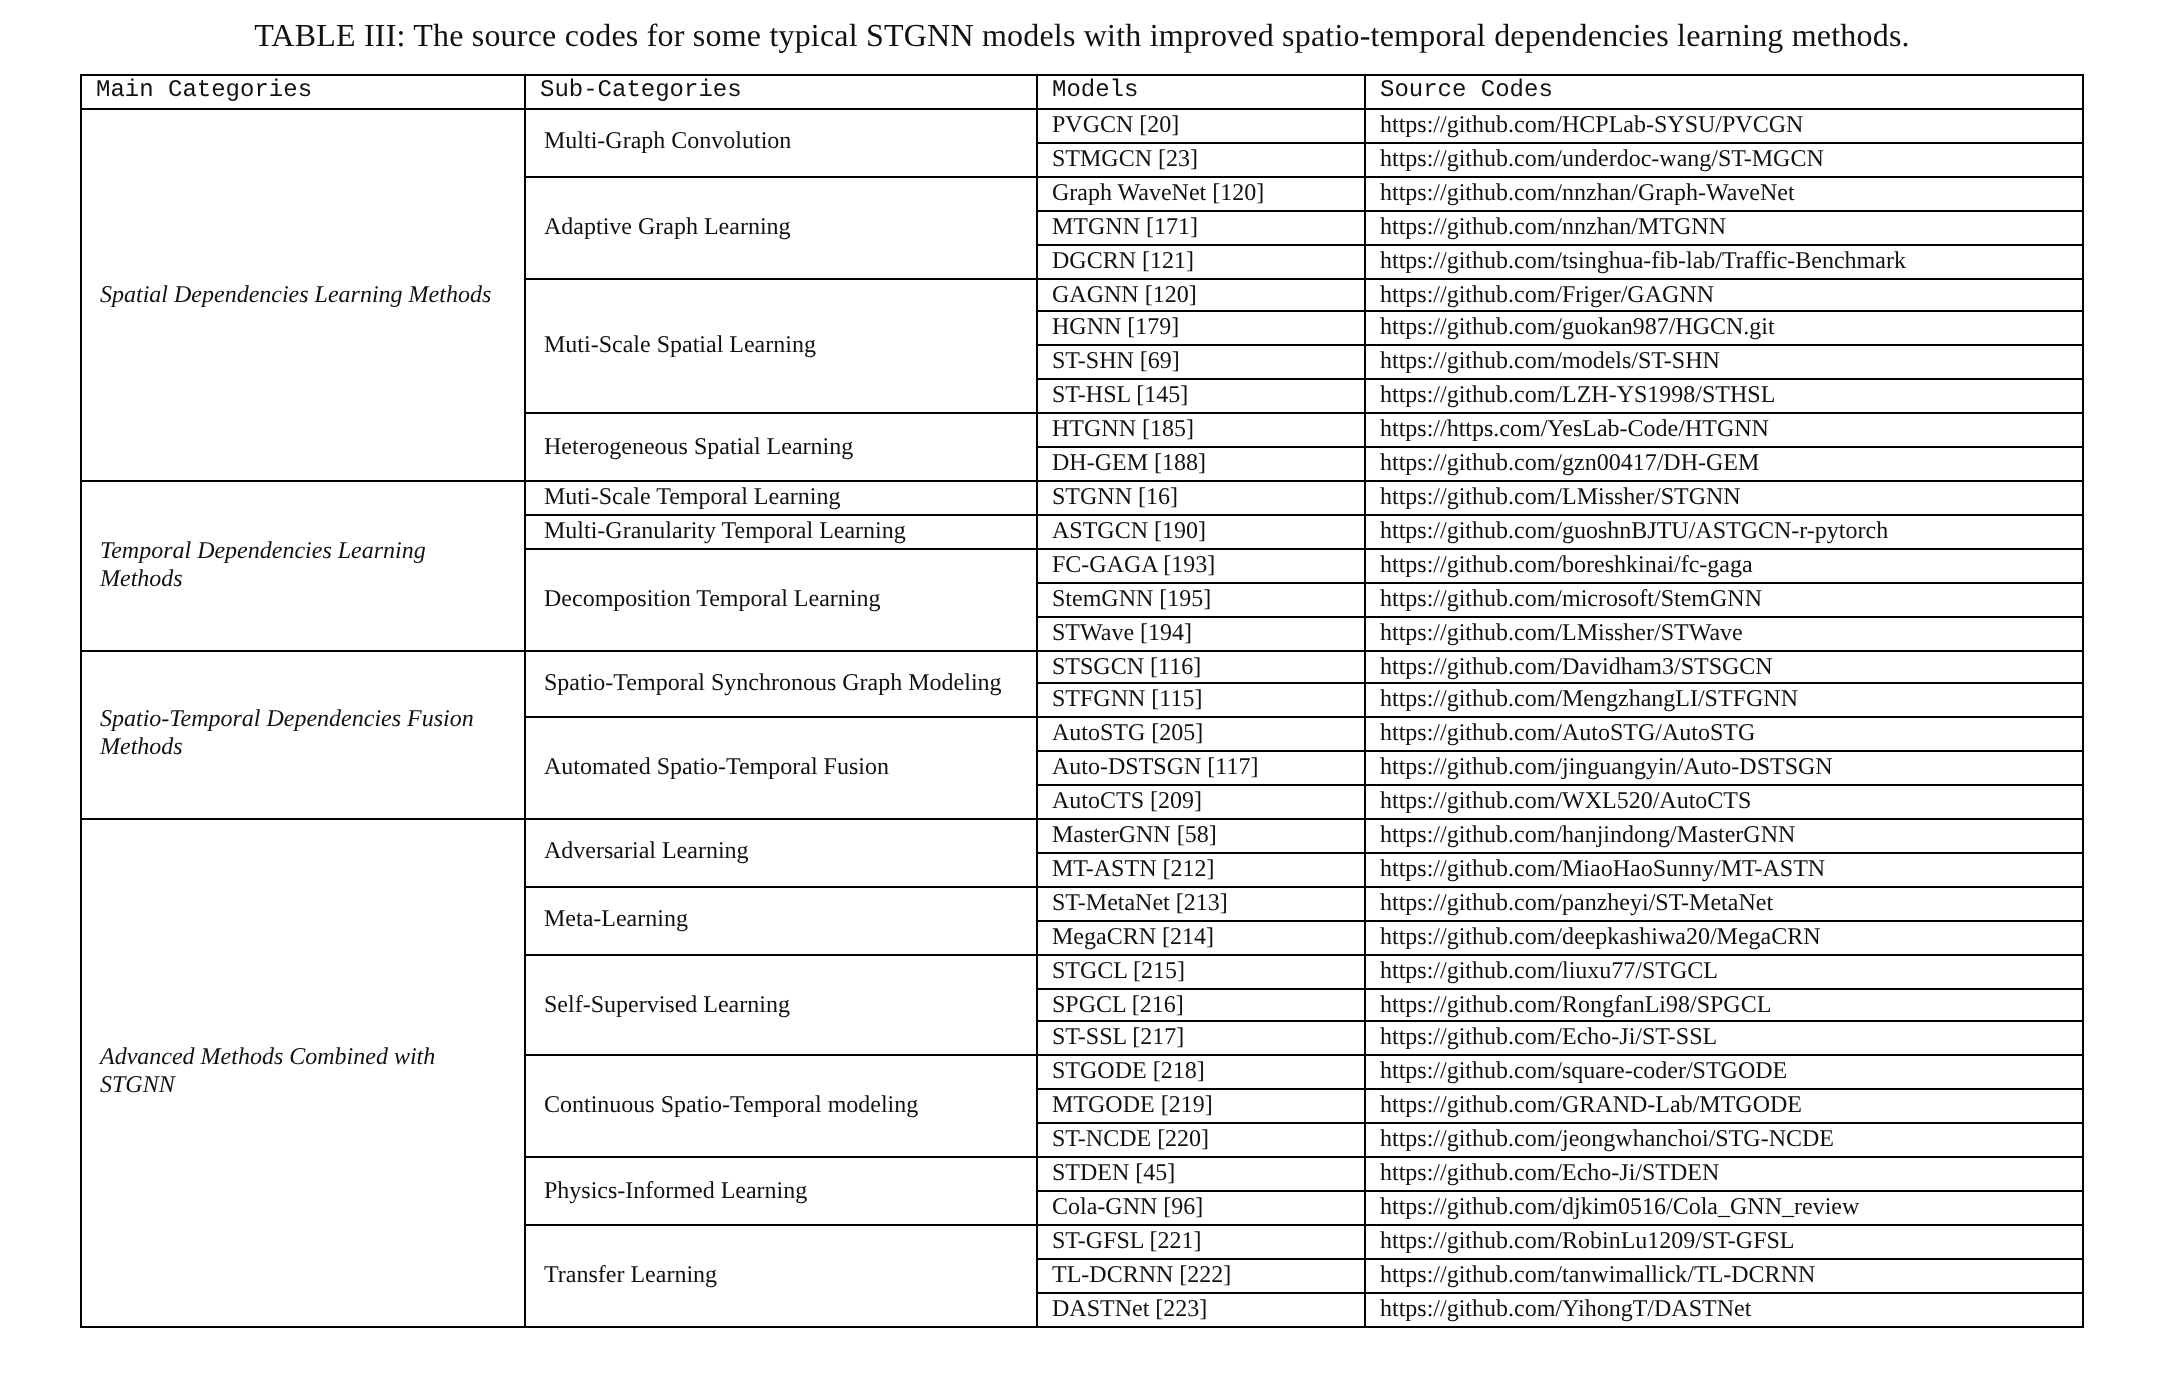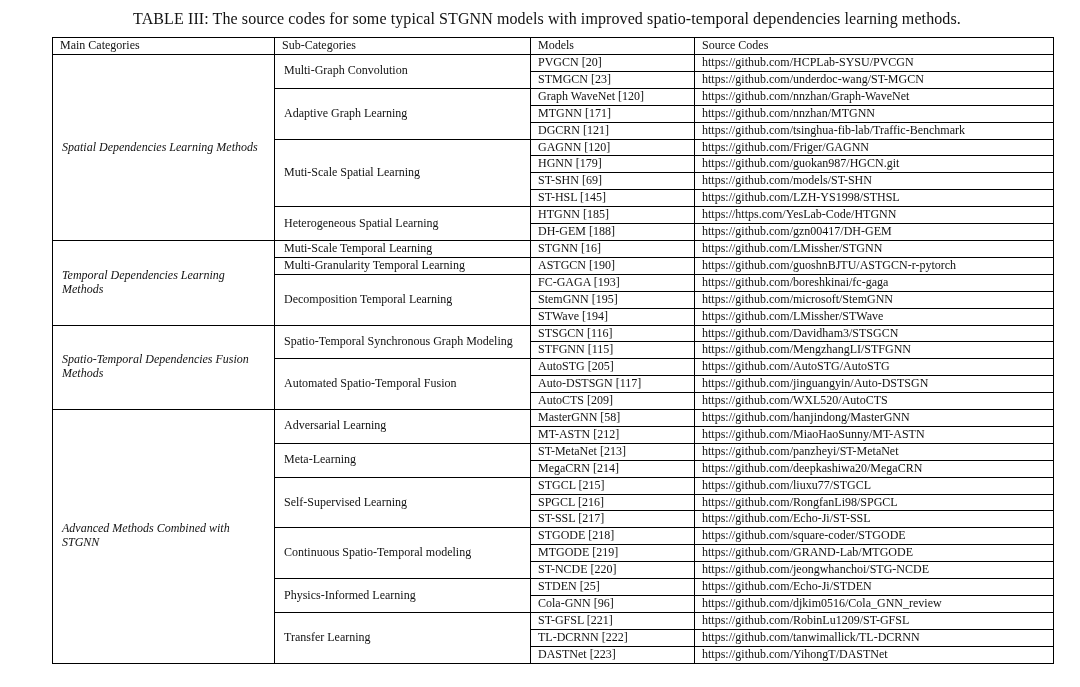--- a/index.html
+++ b/index.html
@@ -9,21 +9,21 @@
     background: #ffffff;
     width: 1080px;
     height: 687px;
     overflow: hidden;
     font-family: "Liberation Serif", "DejaVu Serif", serif;
     color: #111111;
   }
   .page {
     width: 1080px;
     height: 687px;
-    padding: 8px 38px 4px 52px;
+    padding: 8px 38px 4px 40px;
   }
   .caption {
     font-size: 16px;
     text-align: center;
     margin: 2px 0 9px 0;
     letter-spacing: 0.1px;
     white-space: nowrap;
   }
   table.src-table {
     border-collapse: collapse;
@@ -35,21 +35,21 @@
   .src-table td {
     border: 1px solid #000;
     font-size: 12px;
     font-weight: normal;
     line-height: 1.16;
     padding: 1px 7px;
     text-align: left;
     vertical-align: middle;
     overflow: hidden;
   }
-  .src-table th { height: 17px; }
+  .src-table th { height: 17px; font-family: Liberation Mono, monospace; }
   .src-table td.model, .src-table td.source { white-space: nowrap; }
   .src-table td.main-cat { padding-left: 9px; font-style: italic; }
   .src-table td.sub-cat  { padding-left: 9px; }
 </style>
 </head>
 <body>
 
 <div class="page">
   <div class="caption">TABLE III: The source codes for some typical STGNN models with improved spatio-temporal dependencies learning methods.</div>
 
@@ -205,21 +205,21 @@
         <tr>
           <td class="model">MTGODE [219]</td>
           <td class="source">https://github.com/GRAND-Lab/MTGODE</td>
         </tr>
         <tr>
           <td class="model">ST-NCDE [220]</td>
           <td class="source">https://github.com/jeongwhanchoi/STG-NCDE</td>
         </tr>
         <tr>
           <td rowspan="2" class="sub-cat">Physics-Informed Learning</td>
-          <td class="model">STDEN [25]</td>
+          <td class="model">STDEN [45]</td>
           <td class="source">https://github.com/Echo-Ji/STDEN</td>
         </tr>
         <tr>
           <td class="model">Cola-GNN [96]</td>
           <td class="source">https://github.com/djkim0516/Cola_GNN_review</td>
         </tr>
         <tr>
           <td rowspan="3" class="sub-cat">Transfer Learning</td>
           <td class="model">ST-GFSL [221]</td>
           <td class="source">https://github.com/RobinLu1209/ST-GFSL</td>

